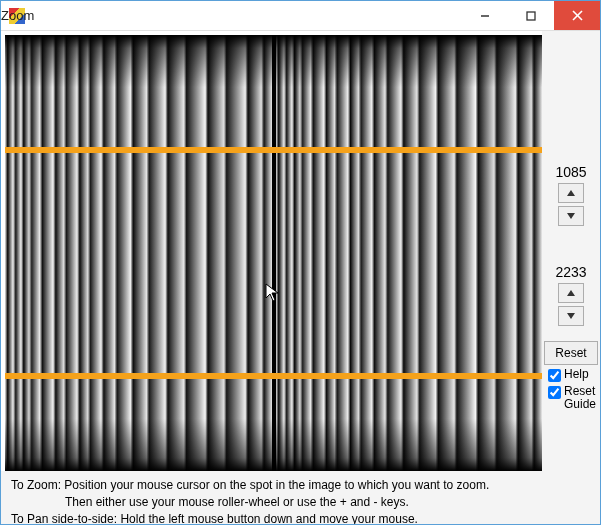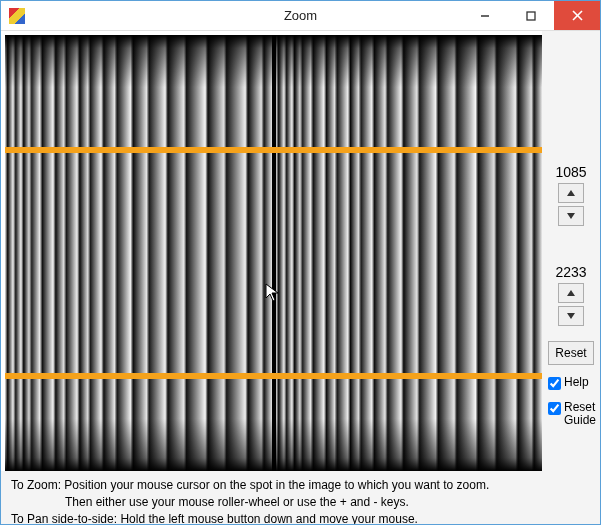--- a/index.html
+++ b/index.html
@@ -22,21 +22,21 @@
     border-bottom: 1px solid #e0e0e0;
   }
   .titlebar .icon {
     width: 16px; height: 16px;
     margin-left: 8px;
     background: linear-gradient(135deg, #d33 0 33%, #ec3 33% 66%, #36c 66% 100%);
   }
   .titlebar .title {
     position: absolute;
     left: 0; right: 0;
-    text-align: center;
+    text-align: left;
     font-size: 13px;
     color: #222;
     pointer-events: none;
   }
   .winbtns {
     margin-left: auto;
     display: flex;
     height: 100%;
   }
   .winbtn {
@@ -131,33 +131,32 @@
     width: 26px; height: 20px;
     background: #efefef;
     border: 1px solid #adadad;
     display: flex; align-items: center; justify-content: center;
     cursor: pointer;
   }
   .stepbtn svg { display:block; }
   .gap { height: 26px; }
   .resetbtn {
     margin-top: 12px;
-    width: 46px; height: 24px;
+    width: 54px; height: 24px;
     background: #efefef;
     border: 1px solid #adadad;
     font-size: 12px;
     display:flex; align-items:center; justify-content:center;
     cursor:pointer;
   }
   .chkrow {
     display: flex;
     align-items: flex-start;
     gap: 3px;
     width: 100%;
-    margin-top: 8px;
     font-size: 12px;
     line-height: 13px;
   }
   .chkrow input { margin: 1px 0 0 0; }
   .helptext {
     padding: 6px 10px 8px 10px;
     font-size: 12px;
     line-height: 17px;
     color: #000;
     background: #f4f4f4;

